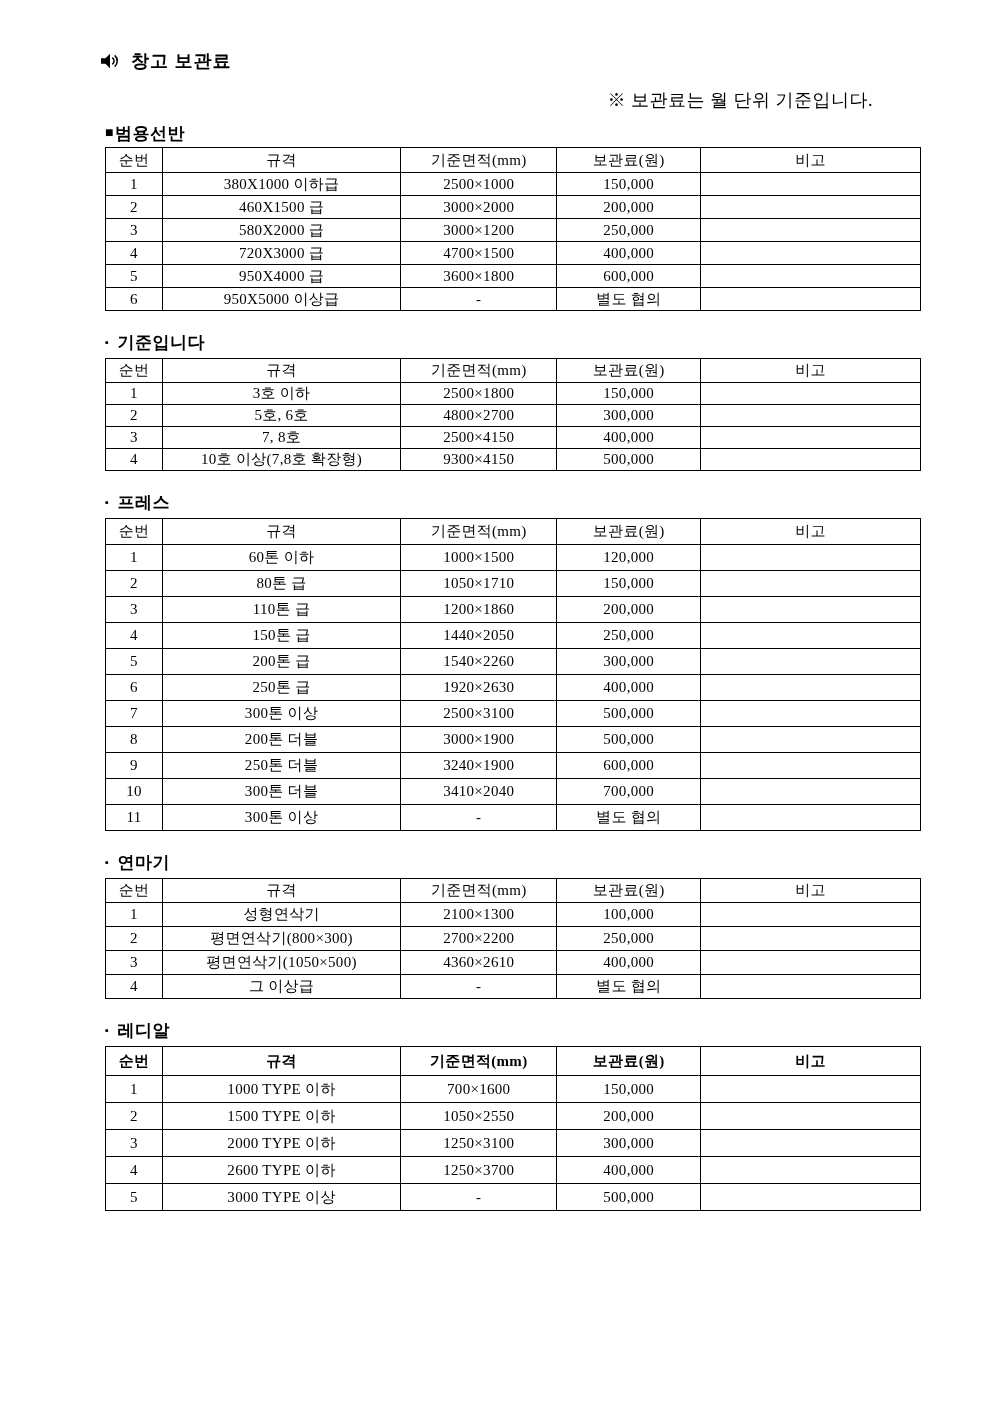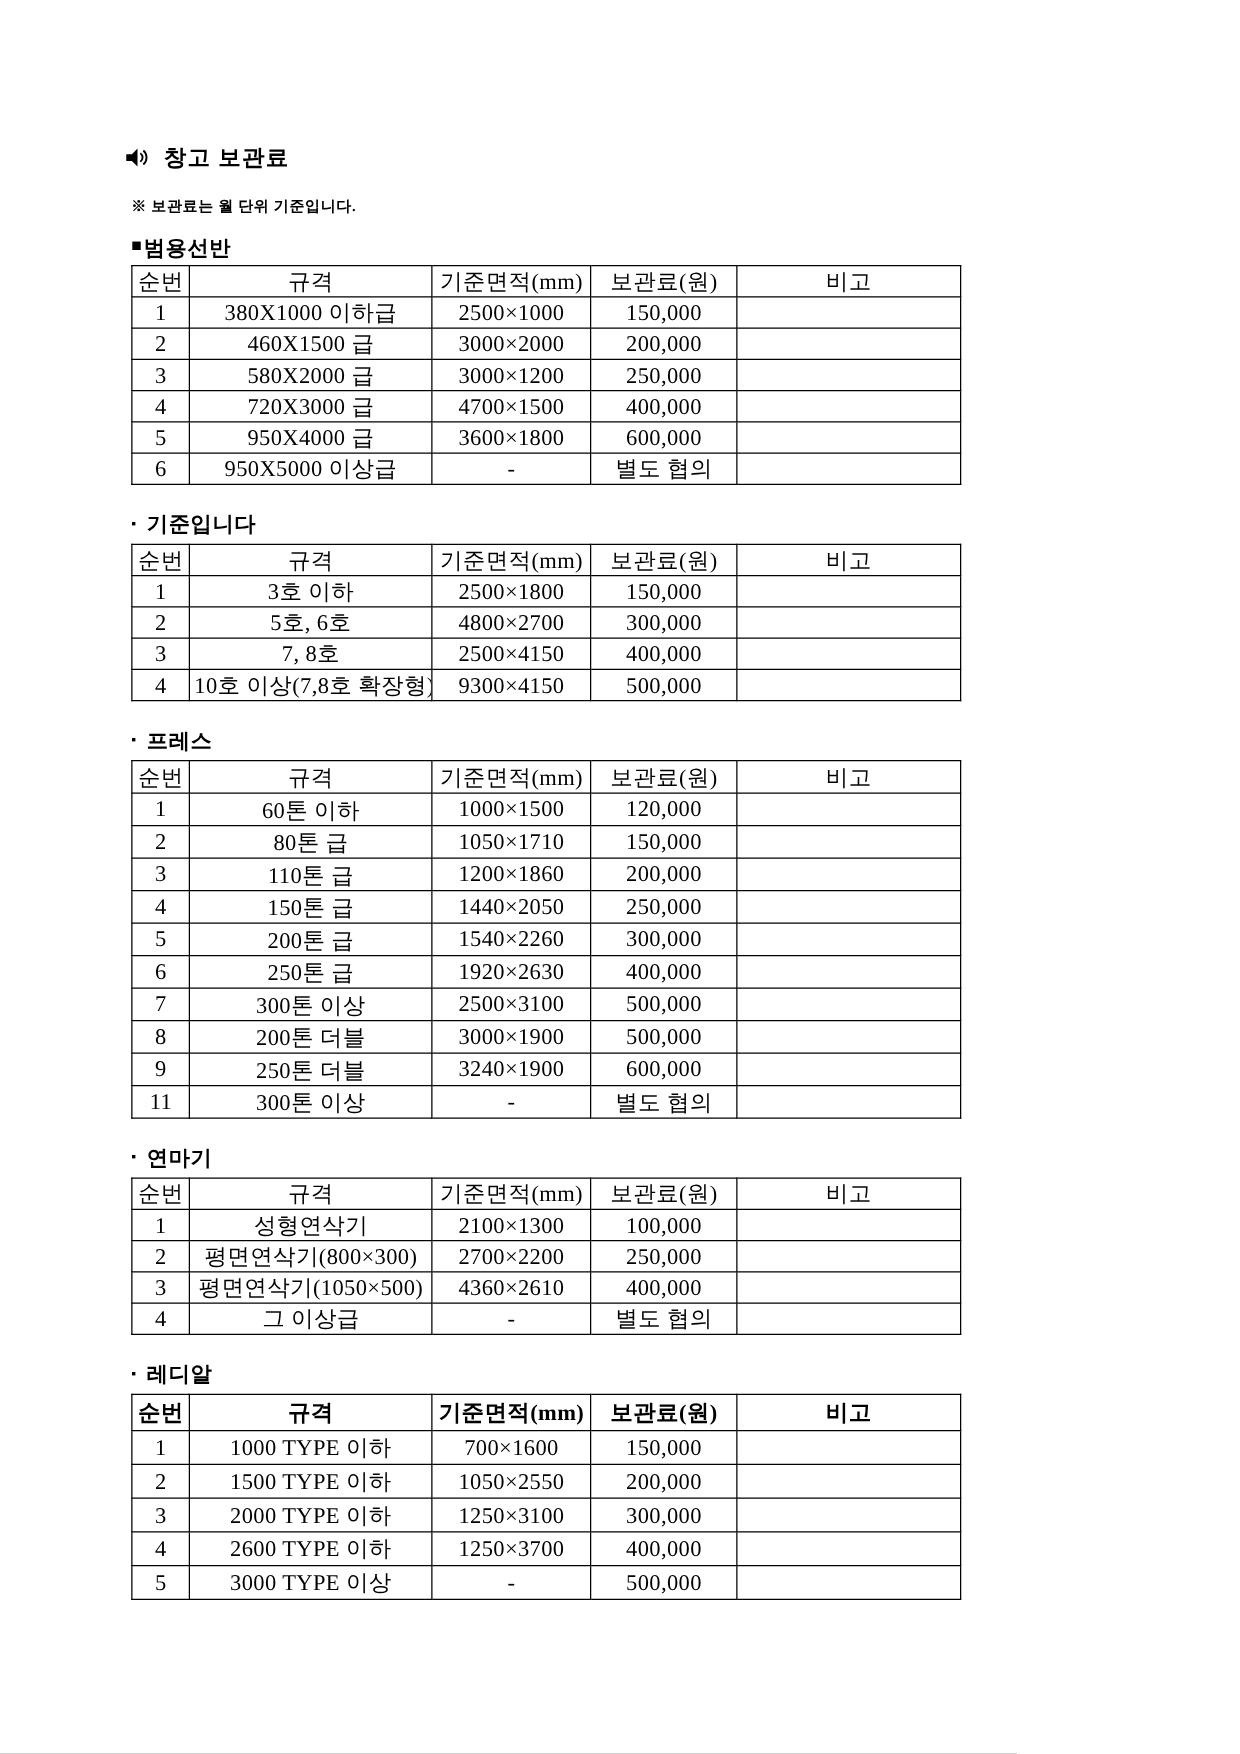--- a/index.html
+++ b/index.html
@@ -5,53 +5,54 @@
   * { margin:0; padding:0; box-sizing:border-box; }
   html,body { background:#888; }
   .page {
     position:relative;
     width:992px; height:1403px;
     margin:0 auto;
     background:#ffffff;
     color:#000;
     font-family:"Liberation Serif","DejaVu Serif",serif;
   }
-  .content { padding-top:114px; margin-left:105px; width:768px; }
+  .content { padding-top:49px; margin-left:105px; width:768px; }
 
   .doc-title {
     margin-left:-6px;
     display:flex; align-items:center; gap:10px;
     font-size:18px; font-weight:700; letter-spacing:1px;
     height:24px;
   }
   .spk { display:inline-flex; align-items:center; }
 
   .note {
     margin-top:16px;
-    font-size:12px; font-weight:700; letter-spacing:0.5px;
+    text-align:right;
+    font-size:18px; font-weight:400; letter-spacing:0.5px;
     height:22px; line-height:22px;
   }
 
   .section { margin-top:20px; }
   .section:first-of-type { margin-top:11px; }
 
   .sec-label {
     display:flex; align-items:center;
     font-size:17px; font-weight:700; letter-spacing:0.5px;
     margin-bottom:5px; height:22px;
   }
   .section:first-of-type .sec-label { margin-bottom:3px; margin-left:0; }
   .bullet { font-size:11px; line-height:1; margin-right:8px; }
   .section:first-of-type .bullet { font-size:14px; margin-right:1px; }
 
   table.fee-table {
-    width:664px;
+    width:816px;
     border-collapse:collapse;
     table-layout:fixed;
-    font-size:18px;
+    font-size:15px;
   }
   .fee-table th, .fee-table td {
     border:1px solid #000;
     text-align:center;
     vertical-align:middle;
     padding:0 3px;
     font-weight:400;
     letter-spacing:0.3px;
     overflow:hidden; white-space:nowrap;
   }
@@ -286,20 +287,27 @@
                 <td></td>
               </tr>
               <tr>
                 <td>9</td>
                 <td>250톤 더블</td>
                 <td>3240×1900</td>
                 <td>600,000</td>
                 <td></td>
               </tr>
               <tr>
+                <td>10</td>
+                <td>300톤 더블</td>
+                <td>3410×2040</td>
+                <td>700,000</td>
+                <td></td>
+              </tr>
+              <tr>
                 <td>11</td>
                 <td>300톤 이상</td>
                 <td>-</td>
                 <td>별도 협의</td>
                 <td></td>
               </tr>
             </tbody>
     </table>
   </section>
 

